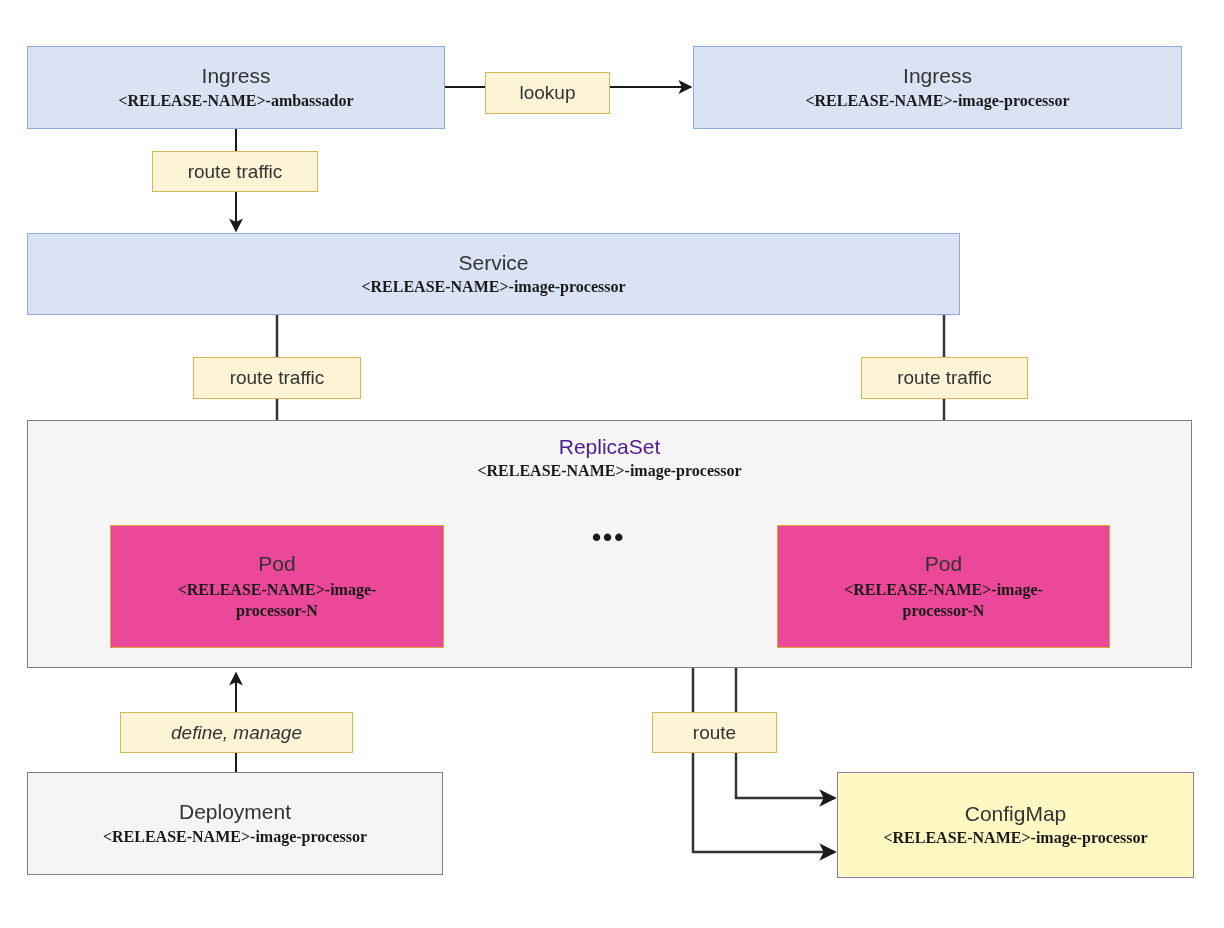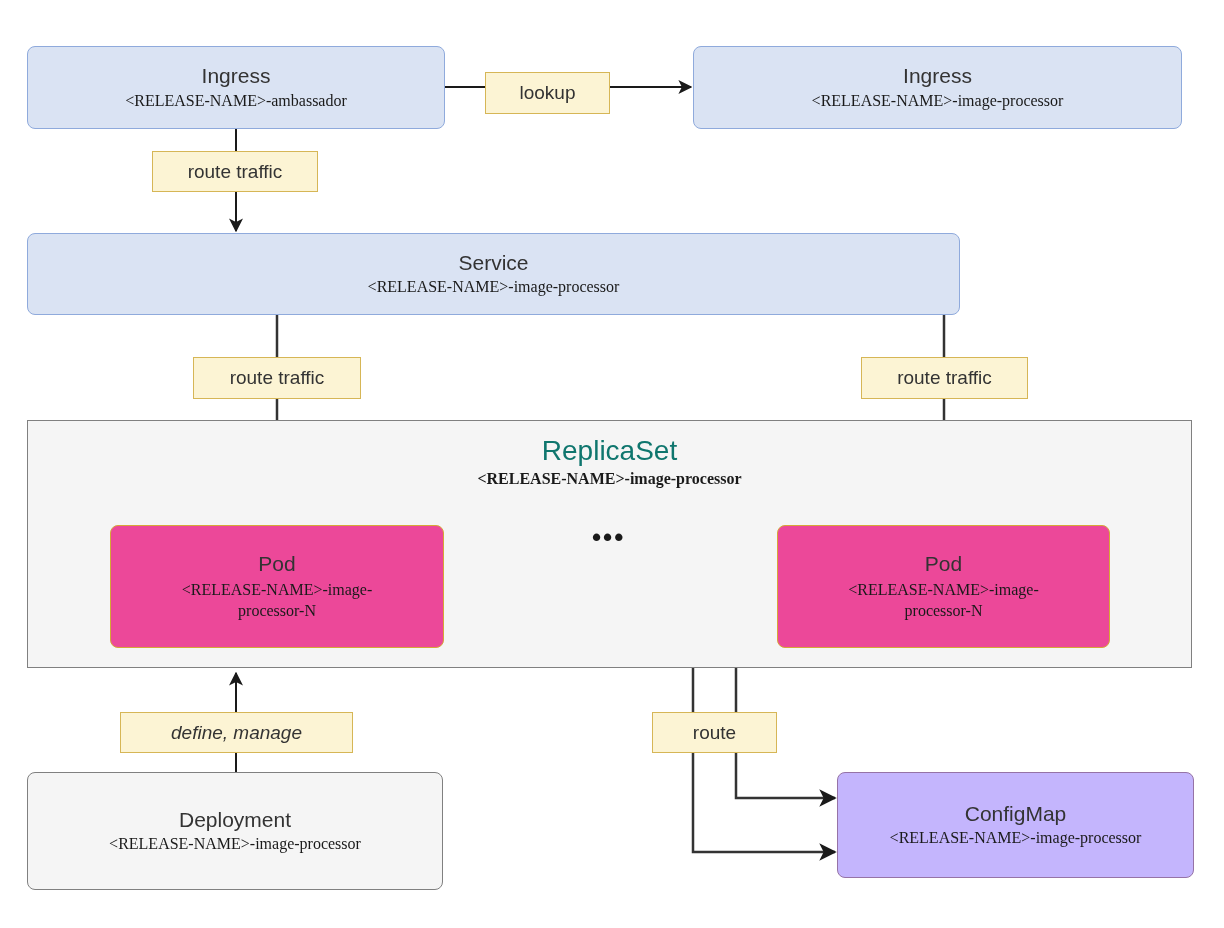--- a/index.html
+++ b/index.html
@@ -28,44 +28,43 @@
   }
   .node {
     position: absolute;
     box-sizing: border-box;
     display: flex;
     flex-direction: column;
     align-items: center;
     justify-content: center;
     text-align: center;
     line-height: 1.18;
-    border-radius: 8px;
   }
   .node .title {
     font-size: 21px;
     color: #333333;
     font-weight: normal;
   }
   .node .subtitle {
     font-family: "Liberation Serif", serif;
     font-size: 16px;
-    font-weight: normal;
+    font-weight: bold;
     color: #1a1a1a;
     margin-top: 3px;
   }
   .node.k8s-blue {
     background: #dae3f3;
     border: 1px solid #8faadc;
   }
   .node.k8s-orange {
     background: #ec4899;
     border: 1px solid #d6a737;
   }
   .node.k8s-purple {
-    background: #c4b5fd;
+    background: #fef9c3;
     border: 1px solid #9673a6;
   }
   .node.k8s-gray {
     background: #f5f5f5;
     border: 1px solid #808080;
   }
   .group-box {
     position: absolute;
     box-sizing: border-box;
     background: #f5f5f5;
@@ -73,22 +72,22 @@
   }
   .group-label {
     position: absolute;
     width: 100%;
     text-align: center;
     left: 0;
     top: 14px;
     pointer-events: none;
   }
   .group-label .title {
-    font-size: 28px;
-    color: #0f766e;
+    font-size: 21px;
+    color: #4c1d95;
     display: block;
   }
   .group-label .subtitle {
     font-family: "Liberation Serif", serif;
     font-size: 16px;
     font-weight: bold;
     color: #1a1a1a;
     display: block;
     margin-top: 3px;
   }
@@ -204,21 +203,21 @@
   </div>
 
   <div class="edge-label" style="left:120px; top:712px; width:233px; height:41px;font-style:italic;">
     <span>define, manage</span>
   </div>
 
   <div class="edge-label" style="left:652px; top:712px; width:125px; height:41px;">
     <span>route</span>
   </div>
 
-  <div class="node k8s-gray" style="left:27px; top:772px; width:416px; height:118px;">
+  <div class="node k8s-gray" style="left:27px; top:772px; width:416px; height:103px;">
     <span class="title">Deployment</span>
     <span class="subtitle">&lt;RELEASE-NAME&gt;-image-processor</span>
   </div>
 
   <div class="node k8s-purple" style="left:837px; top:772px; width:357px; height:106px;">
     <span class="title">ConfigMap</span>
     <span class="subtitle">&lt;RELEASE-NAME&gt;-image-processor</span>
   </div>
 
 </div>

